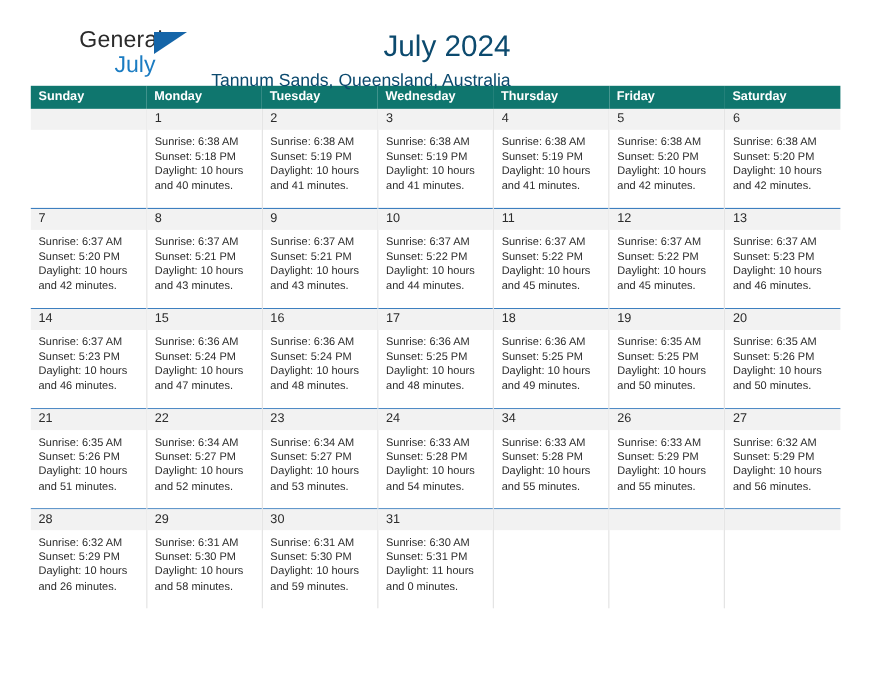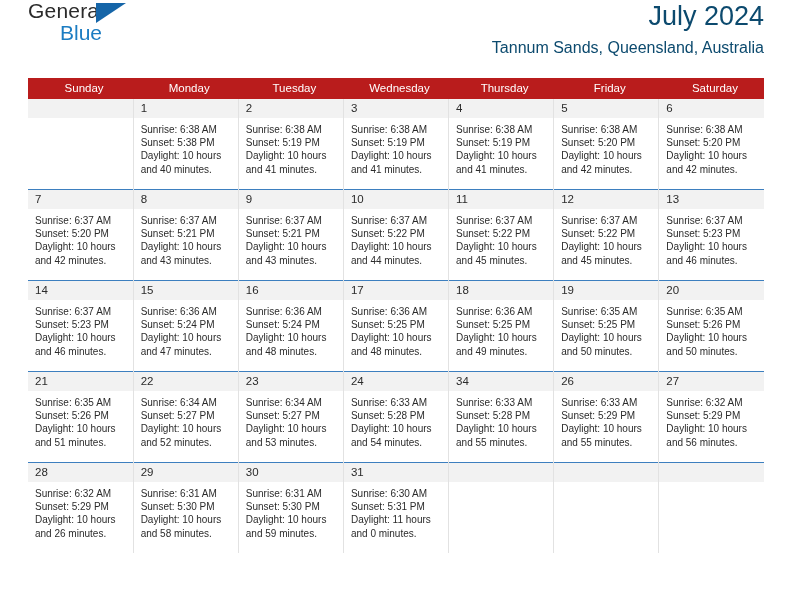--- a/index.html
+++ b/index.html
@@ -18,22 +18,23 @@
   }
 
   
   .page {
     width: 792px;
     padding: 0 28px;
   }
   .header {
     display: flex;
     align-items: flex-start;
-    justify-content: space-between;
+    padding-top: 26px;
     height: 74px;
+    margin-left: 44px;
   }
   .brand {
     position: relative;
     width: 120px;
     height: 52px;
     line-height: 1;
   }
   .brand-general {
     font-size: 21px;
     color: #2b2b2b;
@@ -79,25 +80,25 @@
   }
 
   
   .calendar {
     width: 736px;
     margin: 4px auto 0 auto;
     border-collapse: collapse;
     table-layout: fixed;
   }
   .calendar th {
-    background: #b91c1c;
+    background: #0f766e;
     color: #ffffff;
-    font-weight: normal;
+    font-weight: bold;
     font-size: 11.5px;
-    text-align: center;
+    text-align: left;
     padding: 4px 0 5px 7px;
     height: 20px;
     border: none;
   }
   .week-row td {
     vertical-align: top;
     padding: 0;
     border-left: 1px solid #e2e2e2;
     border-top: 1px solid #3d7fbf;
     height: 90px;
@@ -129,21 +130,21 @@
 </head>
 <body>
 
 <div class="page">
 
   <div class="header">
 
     <div class="brand">
       <span class="brand-general">General</span>
       <span class="brand-tri"></span>
-      <span class="brand-blue">Blue</span>
+      <span class="brand-blue">July</span>
     </div>
 
     <div class="title-wrap">
       <div class="cal-title">July 2024</div>
       <div class="cal-subtitle">Tannum Sands, Queensland, Australia</div>
     </div>
 
   </div>
 
   <table class="calendar">
@@ -173,21 +174,21 @@
           <td>
             <div class="daycell">
               <div class="daynum empty"></div>
             </div>
           </td>
           <td>
             <div class="daycell">
               <div class="daynum">1</div>
               <div class="info">
                 <div>Sunrise: 6:38 AM</div>
-                <div>Sunset: 5:38 PM</div>
+                <div>Sunset: 5:18 PM</div>
                 <div>Daylight: 10 hours</div>
                 <div>and 40 minutes.</div>
               </div>
             </div>
           </td>
           <td>
             <div class="daycell">
               <div class="daynum">2</div>
               <div class="info">
                 <div>Sunrise: 6:38 AM</div>

